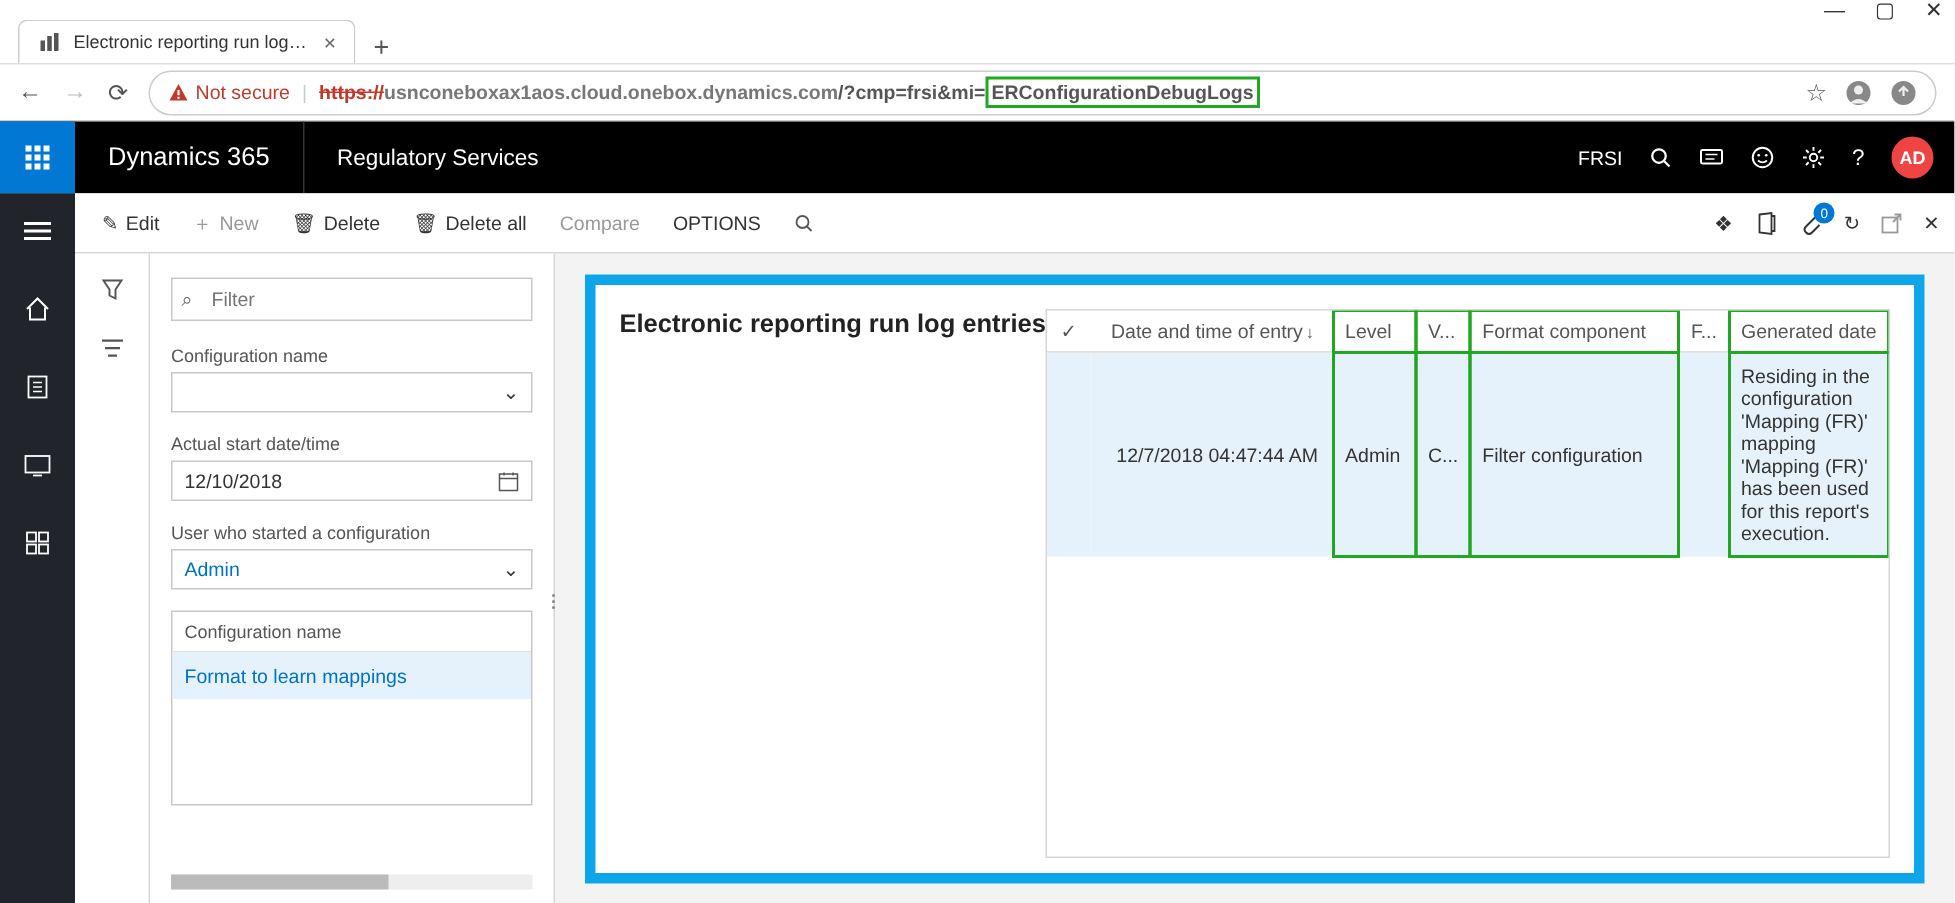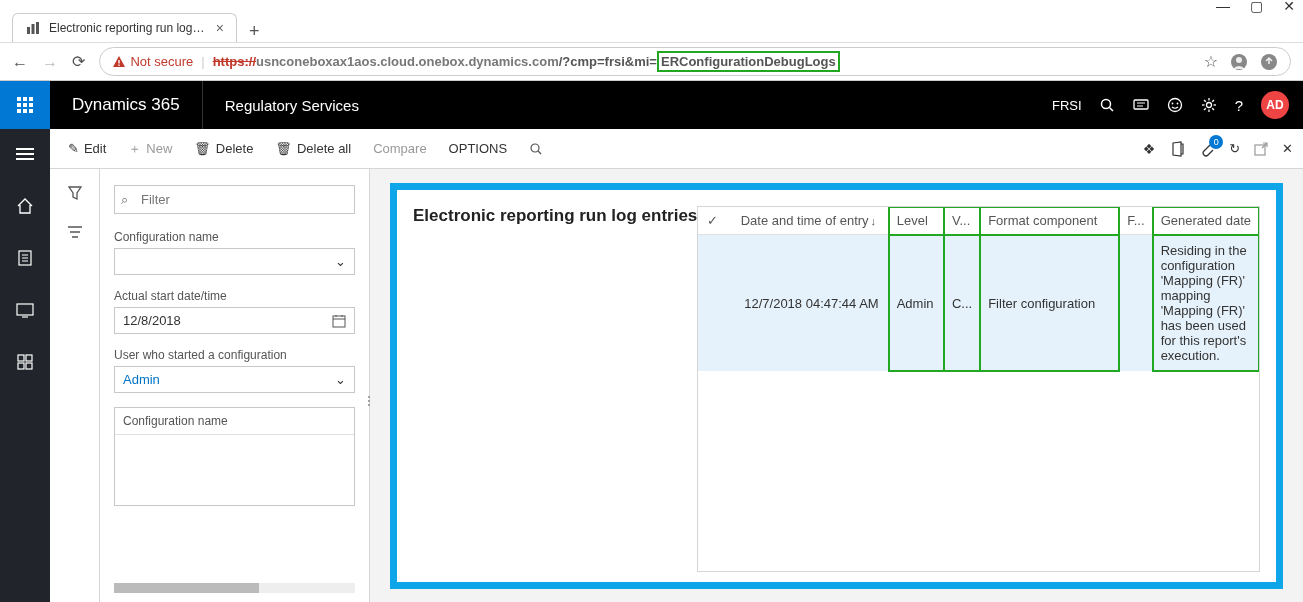--- a/index.html
+++ b/index.html
@@ -344,40 +344,41 @@
         <div class="field-group">
           <div class="field-label">Configuration name</div>
           <div class="field-input">
             <span></span>
             <span>⌄</span>
           </div>
         </div>
         <div class="field-group">
           <div class="field-label">Actual start date/time</div>
           <div class="field-input">
-            <span>12/8/2018</span>
+            <span>12/10/2018</span>
             <span>
                 <svg width="14" height="14" viewBox="0 0 14 14">
                   <rect x="1" y="2" width="12" height="11" stroke="#555" stroke-width="1" fill="none"></rect>
                   <line x1="1" y1="5" x2="13" y2="5" stroke="#555"></line>
                   <line x1="4" y1="1" x2="4" y2="3" stroke="#555"></line>
                   <line x1="10" y1="1" x2="10" y2="3" stroke="#555"></line>
                 </svg>
               </span>
           </div>
         </div>
         <div class="field-group">
           <div class="field-label">User who started a configuration</div>
           <div class="field-input">
             <span class="link-text">Admin</span>
             <span>⌄</span>
           </div>
         </div>
         <div class="list-box">
           <div class="list-header">Configuration name</div>
+          <div class="list-item">Format to learn mappings</div>
           <div class="list-spacer"></div>
         </div>
         <div class="scrollbar-h">
             <div class="thumb"></div>
           </div>
         <div class="grip">
             <span></span>
             <span></span>
             <span></span>
           </div>

